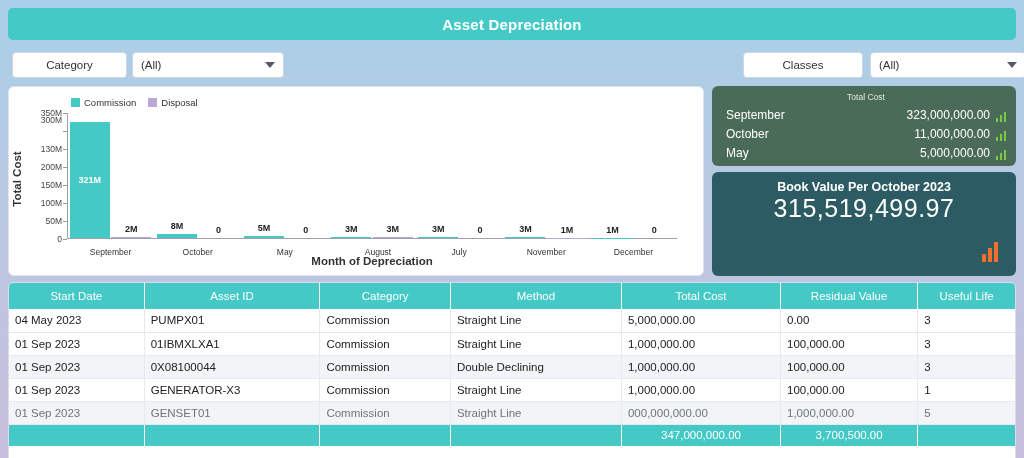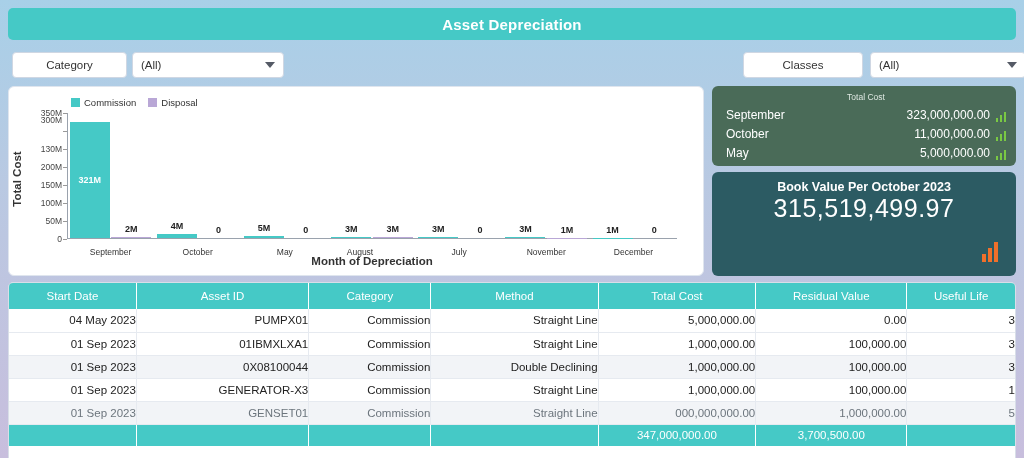--- a/index.html
+++ b/index.html
@@ -258,22 +258,22 @@
     font-size: 11.5px;
     height: 26px;
     border-right: 1px solid #ffffff;
     text-align: center;
   }
   thead th:last-child { border-right: none; }
   tbody td {
     height: 23px;
     border-right: 1px solid #e6eaf0;
     border-bottom: 1px solid #e6eaf0;
-    text-align: right;
-    padding: 0 0;
+    text-align: left;
+    padding: 0 6px;
   }
   tbody td:last-child { border-right: none; }
   tbody tr.alt td { background: #f2f4f7; }
   tfoot td {
     background: #45c9c6;
     color: #ffffff;
     height: 22px;
     text-align: center;
     border-right: 1px solid #ffffff;
     font-size: 11.5px;
@@ -335,32 +335,32 @@
         <div class="ytick" style="top: 7px;">300M</div>
         <div class="ytickline" style="top: 18px;"></div>
         <div class="ytick" style="top: 0px;">350M</div>
         <div class="ytickline" style="top: 0px;"></div>
         <div class="bar" style="background: rgb(69, 201, 198); height: 115.56px; left: 2.77143px;"></div>
         <div class="bar-value inside" style="left: 22.7714px; top: 62.22px;">321M</div>
         <div class="bar" style="background: rgb(185, 167, 214); height: 0.72px; left: 44.3714px;"></div>
         <div class="bar-value" style="left: 64.3714px; top: 111.28px; text-align: center;">2M</div>
         <div class="xtick" style="left: 43.5714px;">September</div>
         <div class="bar" style="background: rgb(69, 201, 198); height: 3.96px; left: 89.9143px;"></div>
-        <div class="bar-value" style="left: 109.914px; top: 108.04px;">4M</div>
+        <div class="bar-value" style="left: 109.914px; top: 108.04px;">8M</div>
         <div class="bar-value" style="left: 151.514px; top: 112px;">0</div>
         <div class="xtick" style="left: 130.714px;">October</div>
         <div class="bar" style="background: rgb(69, 201, 198); height: 1.8px; left: 177.057px;"></div>
         <div class="bar-value" style="left: 197.057px; top: 110.2px;">5M</div>
         <div class="bar-value" style="left: 238.657px; top: 112px;">0</div>
         <div class="xtick" style="left: 217.857px;">May</div>
         <div class="bar" style="background: rgb(69, 201, 198); height: 1.08px; left: 264.2px;"></div>
         <div class="bar-value" style="left: 284.2px; top: 110.92px;">3M</div>
         <div class="bar" style="background: rgb(185, 167, 214); height: 1.08px; left: 305.8px;"></div>
         <div class="bar-value" style="left: 325.8px; top: 110.92px;">3M</div>
-        <div class="xtick" style="left: 293px;">August</div>
+        <div class="xtick" style="left: 311px;">August</div>
         <div class="bar" style="background: rgb(69, 201, 198); height: 1.08px; left: 351.343px;"></div>
         <div class="bar-value" style="left: 371.343px; top: 110.92px;">3M</div>
         <div class="bar-value" style="left: 412.943px; top: 112px;">0</div>
         <div class="xtick" style="left: 392.143px;">July</div>
         <div class="bar" style="background: rgb(69, 201, 198); height: 1.08px; left: 438.486px;"></div>
         <div class="bar-value" style="left: 458.486px; top: 110.92px;">3M</div>
         <div class="bar" style="background: rgb(185, 167, 214); height: 0.36px; left: 480.086px;"></div>
         <div class="bar-value" style="left: 500.086px; top: 111.64px;">1M</div>
         <div class="xtick" style="left: 479.286px;">November</div>
         <div class="bar" style="background: rgb(69, 201, 198); height: 0.36px; left: 525.629px;"></div>

